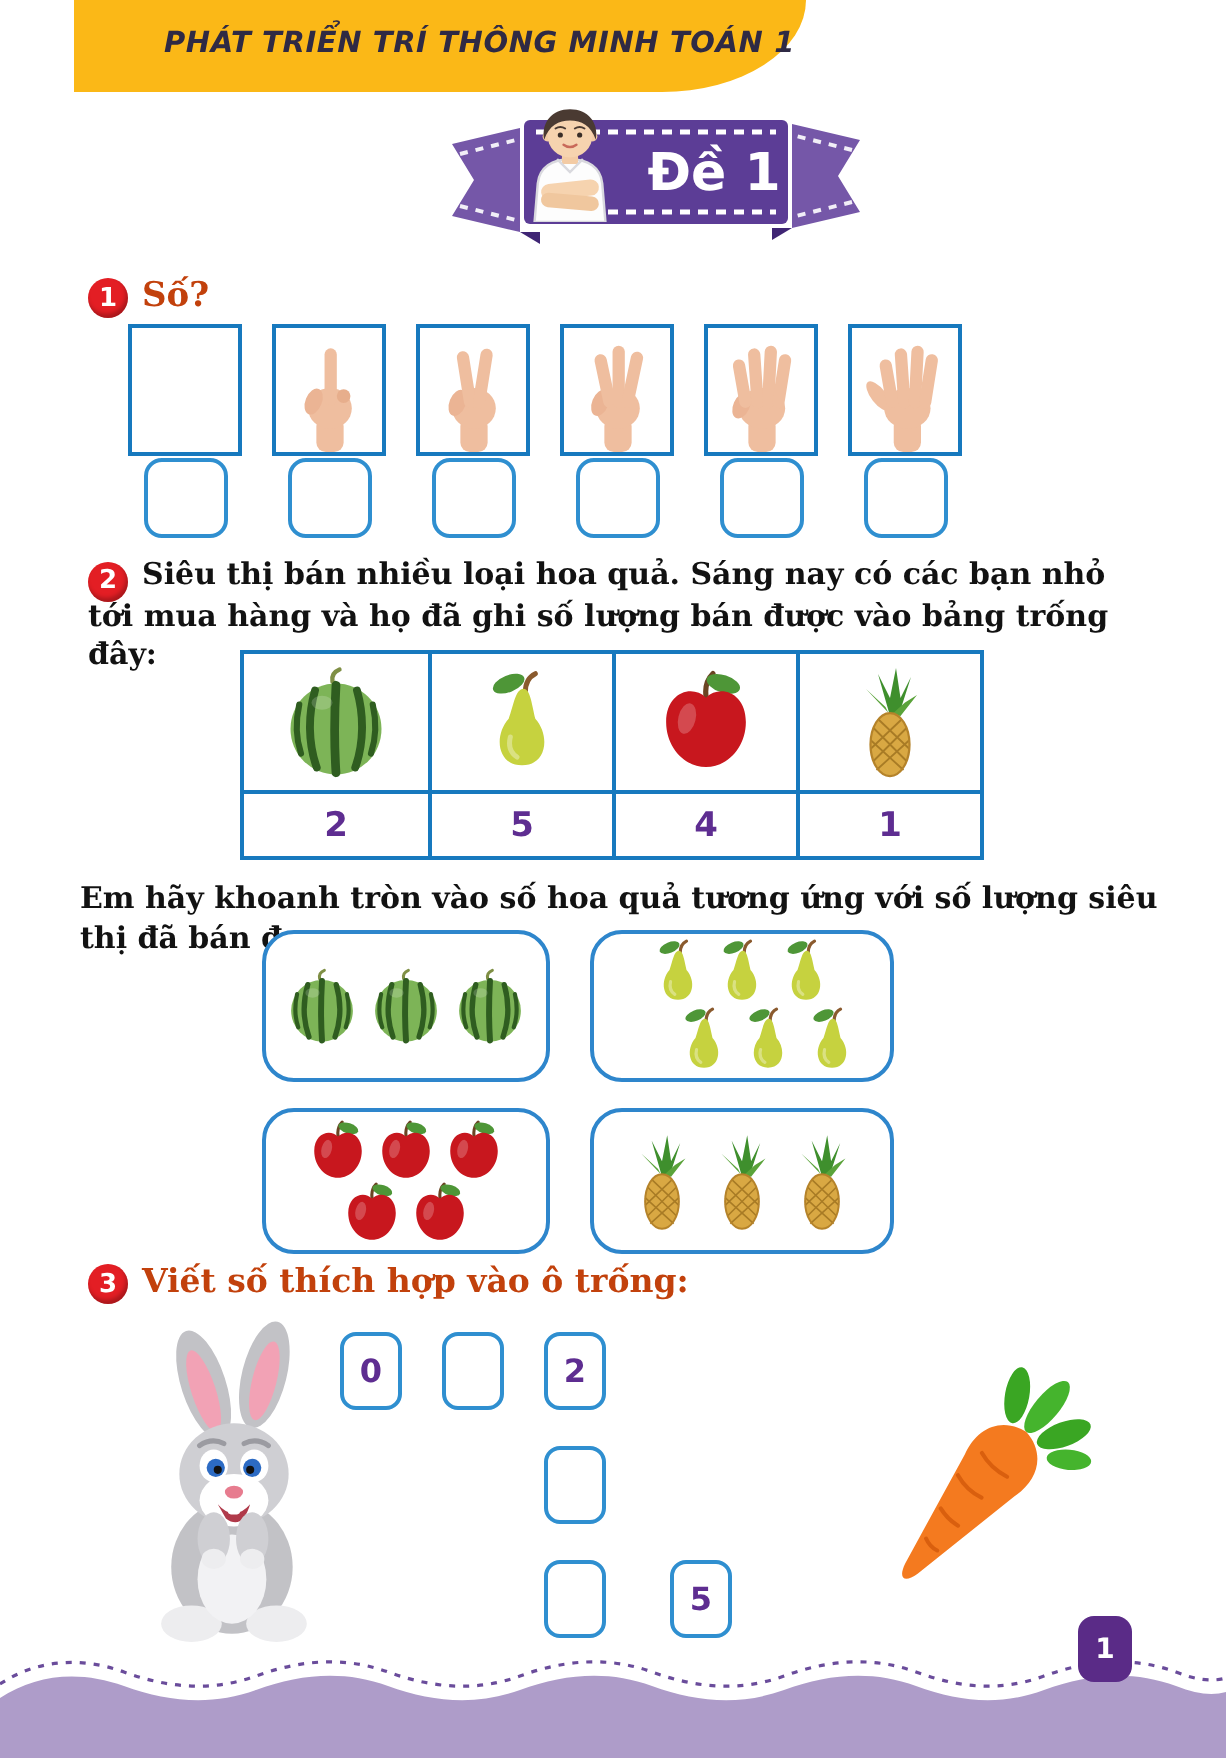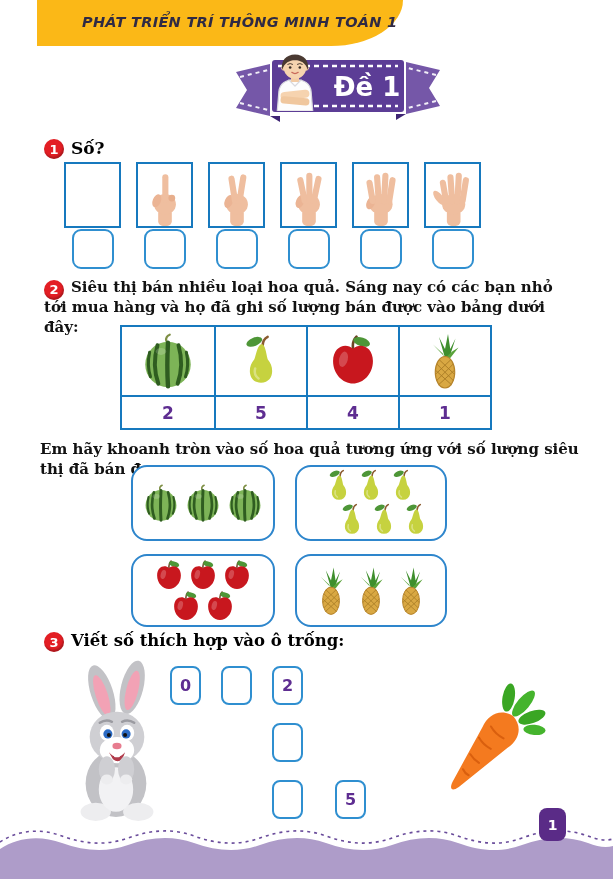--- a/index.html
+++ b/index.html
@@ -4,30 +4,30 @@
 <style>
   html,body{margin:0;padding:0;background:#fff;}
   .page{position:relative;width:613px;height:879px;background:#fff;overflow:hidden;
         font-family:"DejaVu Serif","Liberation Serif",serif;}
   
   .top-banner{position:absolute;left:0;top:0;width:366px;height:46px;background:#FBB817;
               border-radius:0 0 72px 0 / 0 0 46px 0;margin-left:37px;}
   .top-banner span{position:absolute;left:45px;top:14px;font-family:"DejaVu Sans","Liberation Sans",sans-serif;
               font-weight:800;font-style:italic;font-size:14.5px;color:#2F2A44;letter-spacing:.3px;white-space:nowrap;}
   
-  .ribbon-wrap{position:absolute;left:232px;top:50px;width:212px;height:74px;}
+  .ribbon-wrap{position:absolute;left:222px;top:50px;width:212px;height:74px;}
   .ribbon-svg{position:absolute;left:0;top:4px;}
   .ribbon-boy{position:absolute;left:34px;top:0px;width:58px;height:64px;z-index:3;}
   .ribbon-label{position:absolute;left:92px;top:22px;width:86px;text-align:center;z-index:3;
               font-family:"DejaVu Sans","Liberation Sans",sans-serif;font-weight:800;font-size:26px;color:#fff;}
   
   .badge{position:absolute;width:20px;height:20px;border-radius:50%;background:#E31E24;color:#fff;
          font-family:"DejaVu Sans","Liberation Sans",sans-serif;font-weight:800;font-size:13px;
          display:flex;align-items:center;justify-content:center;box-shadow:inset -1px -2px 2px rgba(0,0,0,.25);}
-  .h-title{position:absolute;font-weight:700;font-size:17px;color:#000000;}
+  .h-title{position:absolute;font-weight:700;font-size:17px;color:#c2410c;}
   .para{position:absolute;font-weight:700;font-size:15px;line-height:1.32;color:#121212;}
   .para .badge-inline{display:inline-flex;position:relative;top:2px;width:20px;height:20px;border-radius:50%;
          background:#E31E24;color:#fff;font-family:"DejaVu Sans","Liberation Sans",sans-serif;font-weight:800;
          font-size:13px;align-items:center;justify-content:center;margin-right:7px;
          box-shadow:inset -1px -2px 2px rgba(0,0,0,.25);}
   
   .hands-row{position:absolute;left:64px;top:162px;display:flex;gap:15px;}
   .hand-unit{display:flex;flex-direction:column;align-items:center;}
   .hand-box{width:53px;height:62px;border:2px solid #1779BE;background:#fff;display:flex;
             align-items:flex-end;justify-content:center;overflow:hidden;}
@@ -267,21 +267,21 @@
     <div class="hand-box">
           <svg class="hand-svg">
             <use href="#hand-5-fingers-icon"></use>
           </svg>
         </div>
     <div class="answer-box"></div>
   </div>
 </div>
 
   <div class="para" style="left:44px;top:278px;width:534px;">
-    <span class="badge-inline">2</span><span>Siêu thị bán nhiều loại hoa quả. Sáng nay có các bạn nhỏ tới mua hàng và họ đã ghi số lượng bán được vào bảng dưới đây:</span>
+    <span class="badge-inline">2</span><span>Siêu thị bán nhiều loại hoa quả. Sáng nay có các bạn nhỏ tới mua hàng và họ đã ghi số lượng bán được vào bảng trống đây:</span>
   </div>
   <div class="fruit-table">
       <div class="ft-cell">
         <svg class="i-watermelon">
           <use href="#watermelon-icon"></use>
         </svg>
       </div>
       <div class="ft-cell">
         <svg class="i-pear">
           <use href="#pear-icon"></use>

